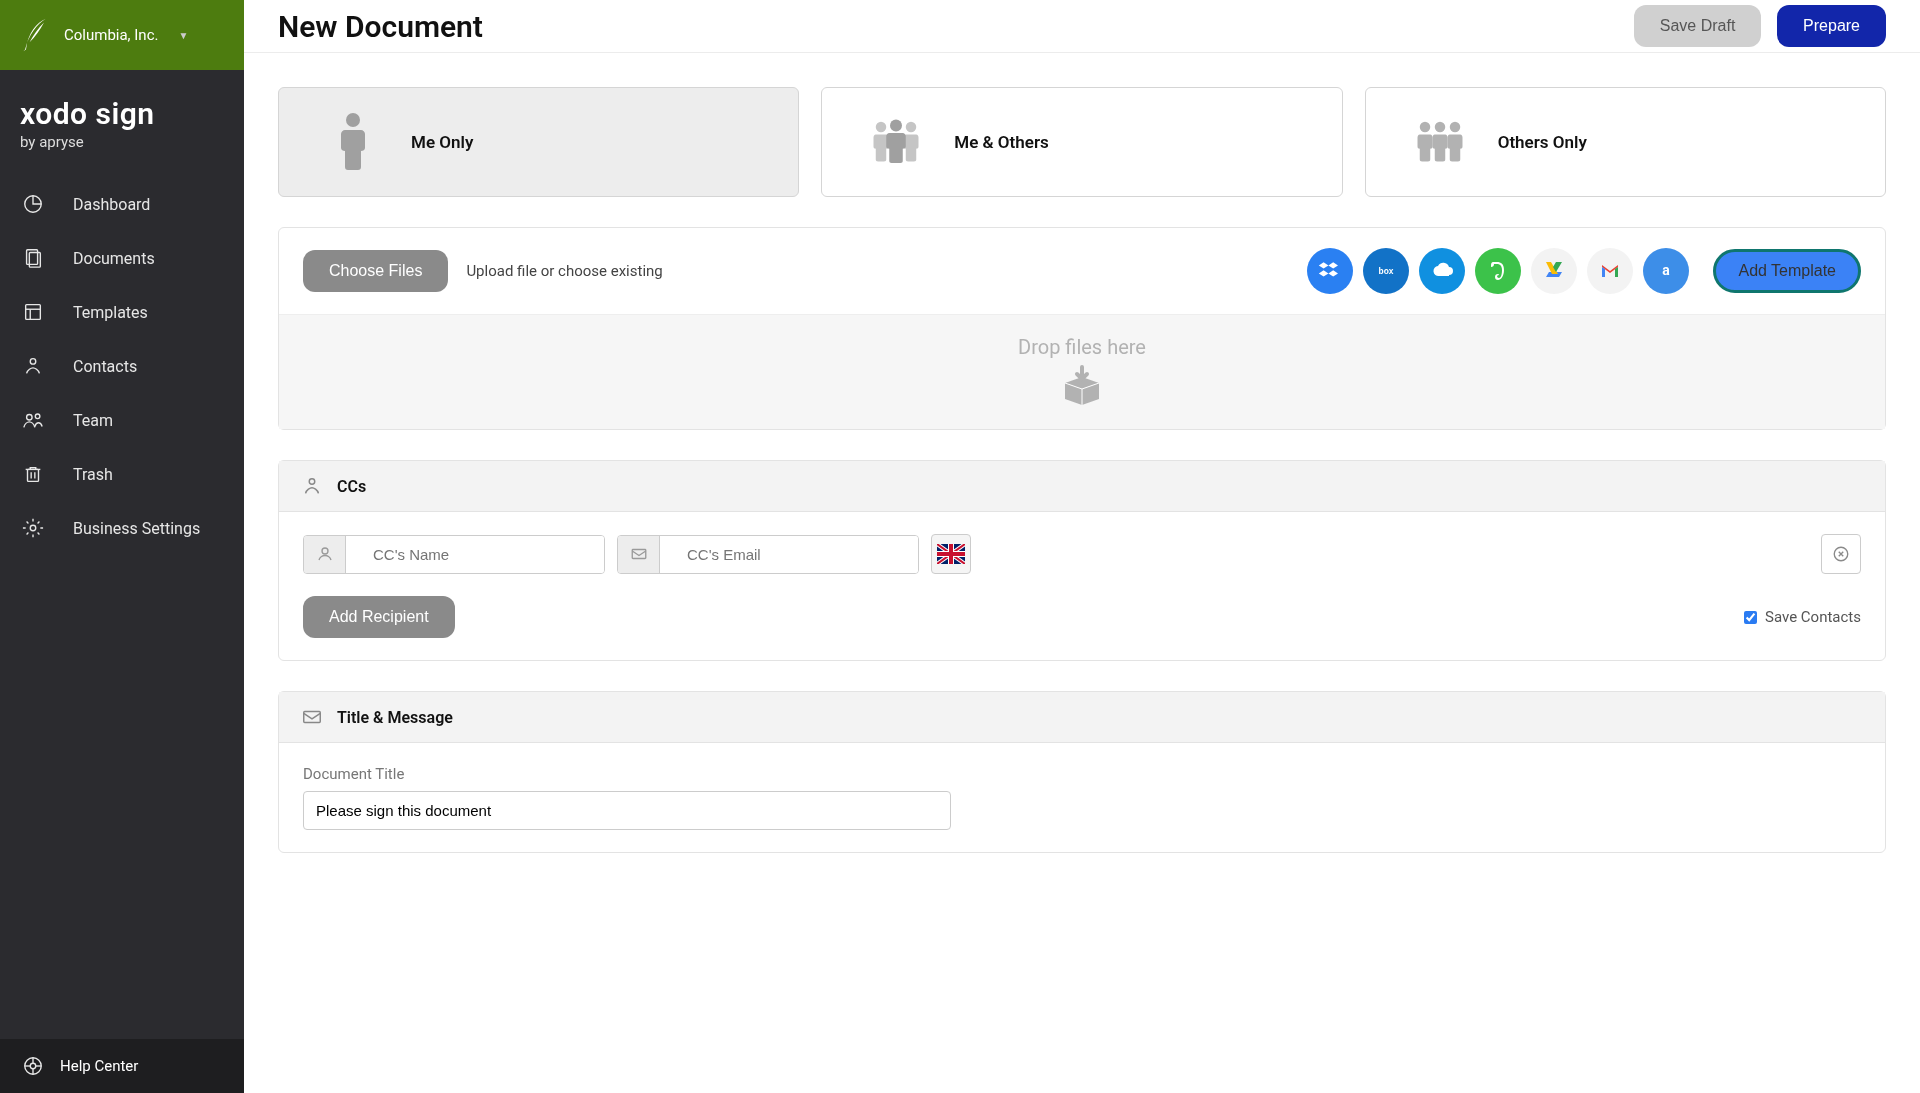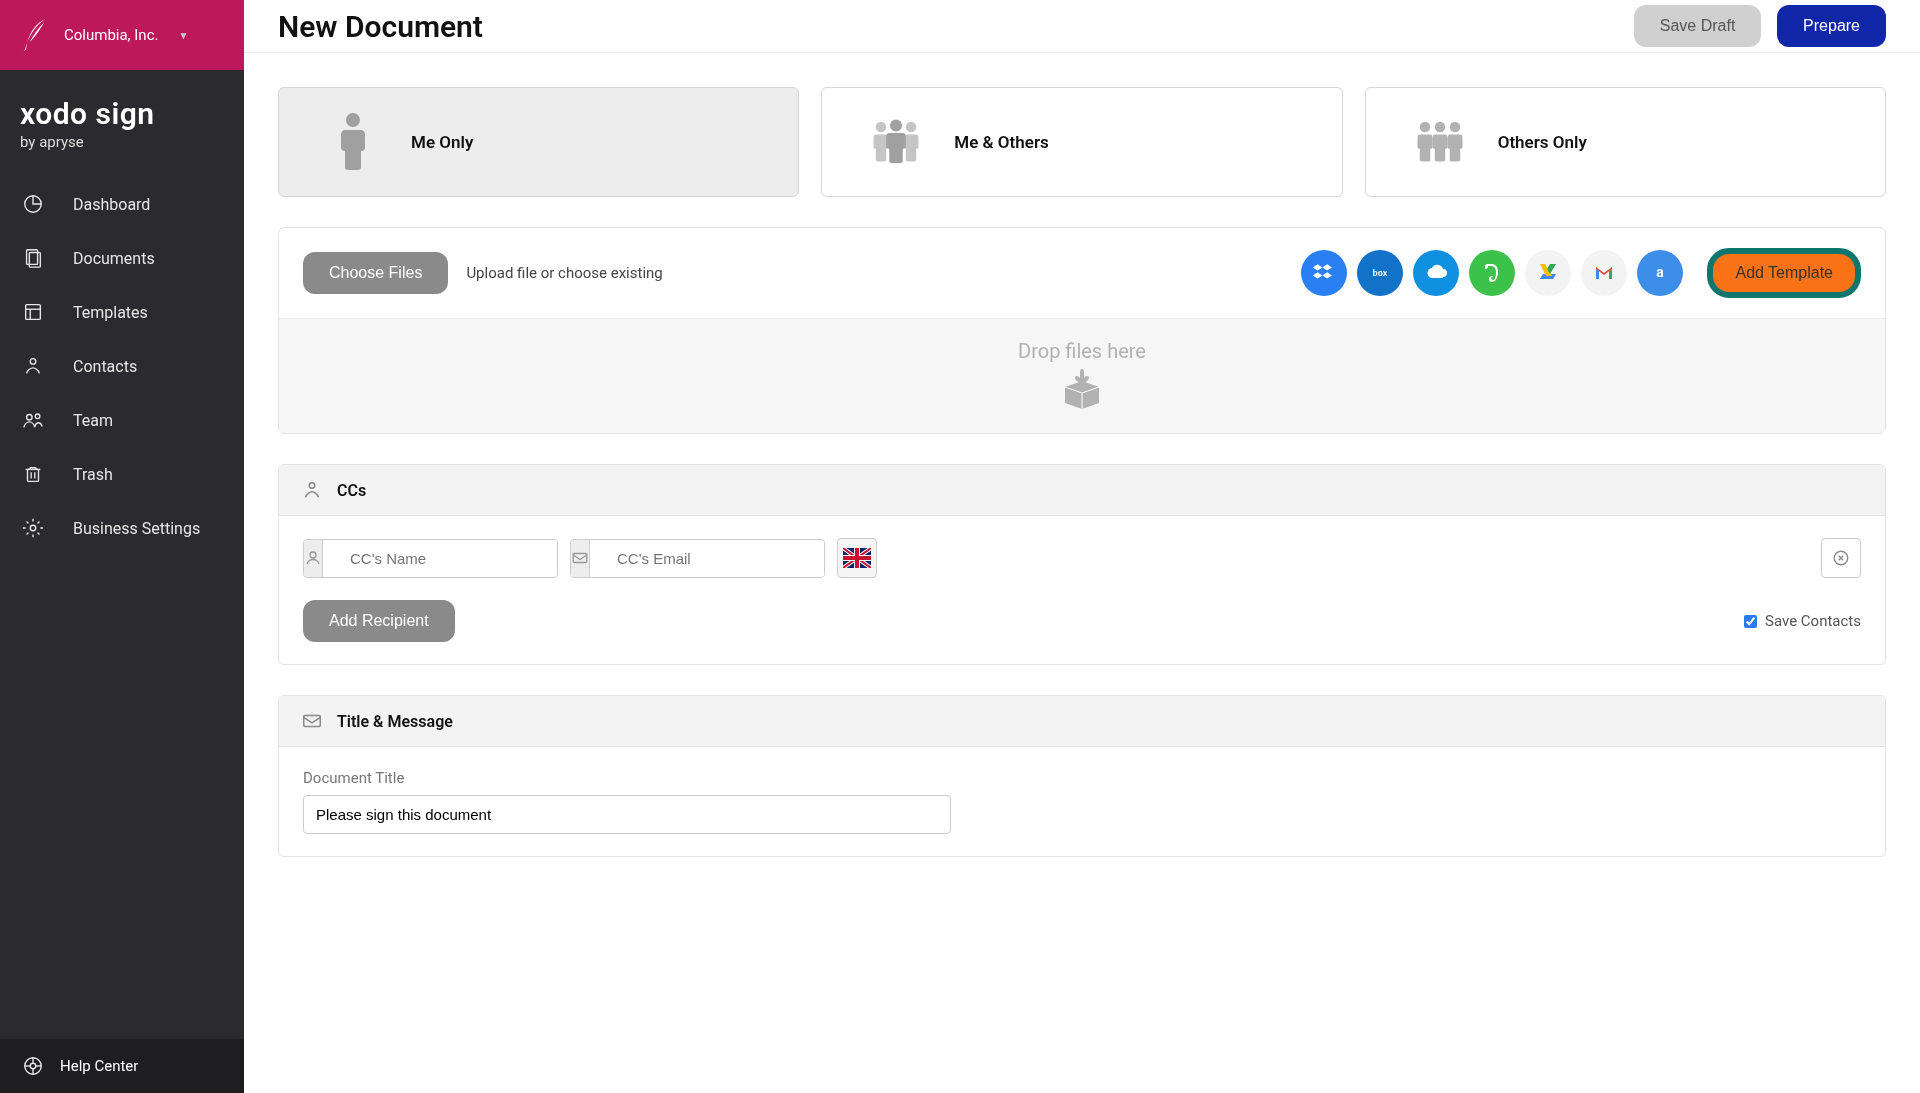--- a/index.html
+++ b/index.html
@@ -14,21 +14,21 @@
 
 .sidebar {
   width: 244px;
   background: #2b2b2f;
   color: #fff;
   display: flex;
   flex-direction: column;
   flex-shrink: 0;
 }
 .sidebar-top {
-  background: #be185d;
+  background: #4d7c0f;
   height: 70px;
   display: flex;
   align-items: center;
   padding: 0 20px;
   gap: 14px;
 }
 .quill {
   width: 30px;
   height: 36px;
   fill: #fff;
@@ -90,22 +90,22 @@
   border: none;
   border-radius: 12px;
   padding: 12px 26px;
   font-size: 16px;
   cursor: pointer;
 }
 .btn-grey { background: #d0d0d0; color: #565656; }
 .btn-dark-grey { background: #8a8a8a; color: #fff; }
 .btn-blue { background: #1226aa; color: #fff; margin-left: 12px; }
 .btn-pill {
-  background: #f97316;
-  border: 6px solid #0f766e;
+  background: #3b82f6;
+  border: 3px solid #0f766e;
   border-radius: 22px;
   padding: 10px 22px;
   font-size: 16px;
   color: #333;
 }
 
 .content { padding: 34px; background: #fff; }
 
 
 .cards {
@@ -192,21 +192,21 @@
   font-size: 16px;
 }
 .panel-body { padding: 22px 24px; }
 .row { display: flex; align-items: center; gap: 12px; }
 .input-group {
   display: flex;
   align-items: stretch;
   border: 1px solid #ccc;
   border-radius: 4px;
   overflow: hidden;
-  width: 255px;
+  width: 302px;
   gap: 15px;
 }
 .input-addon {
   background: #ededed;
   width: 42px;
   display: flex;
   align-items: center;
   justify-content: center;
   border-right: 1px solid #ccc;
 }

